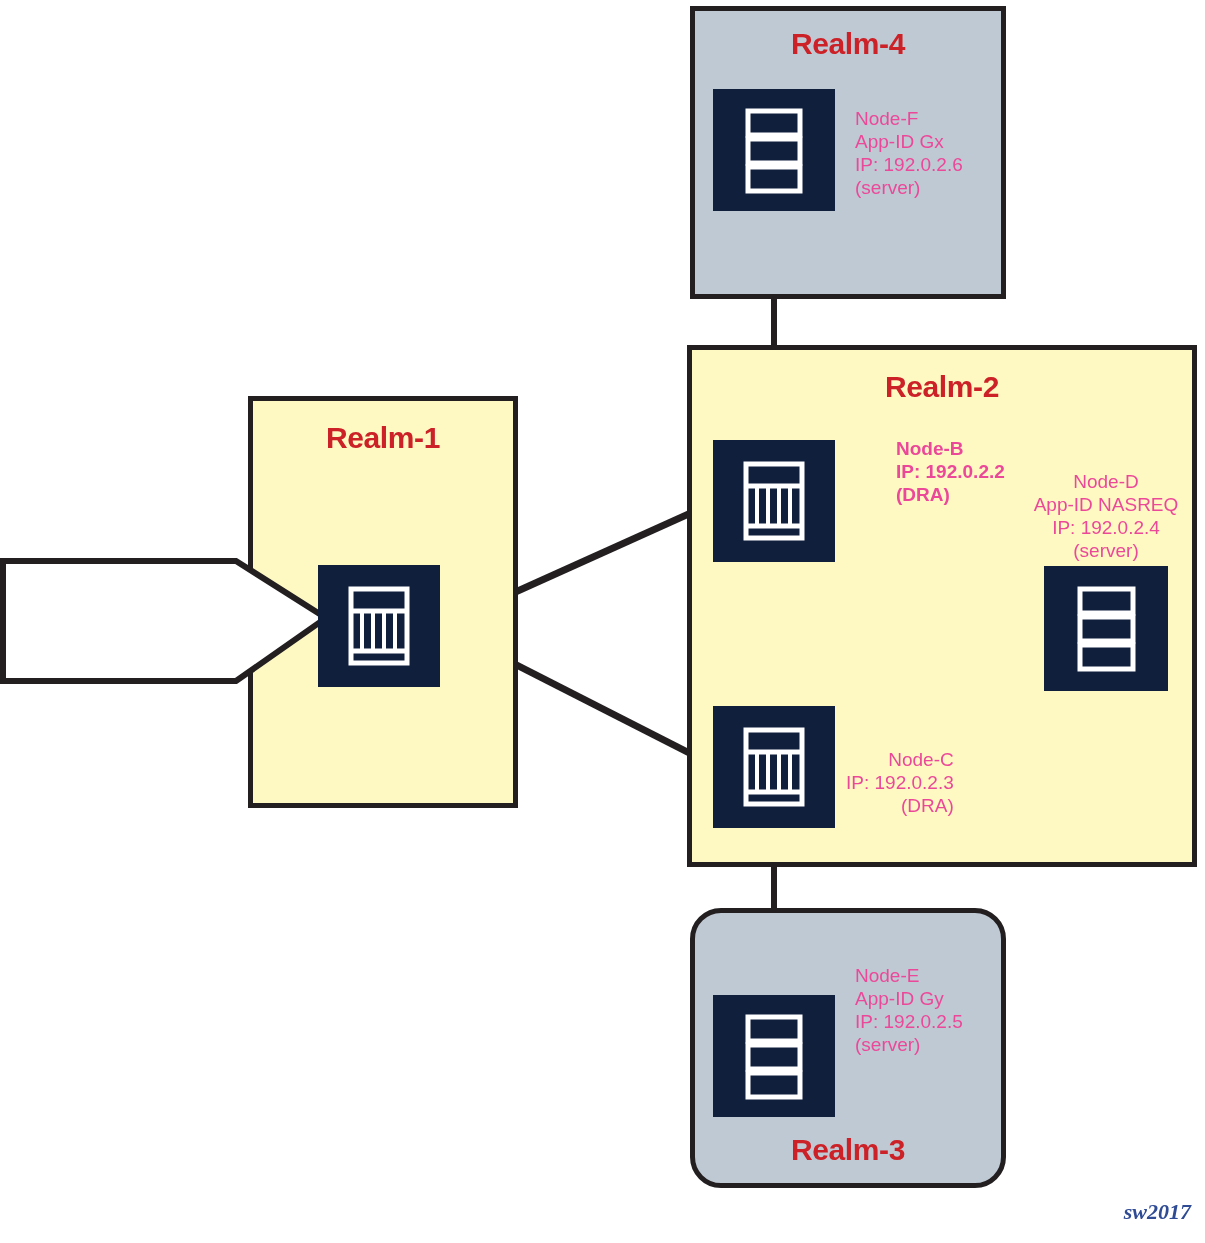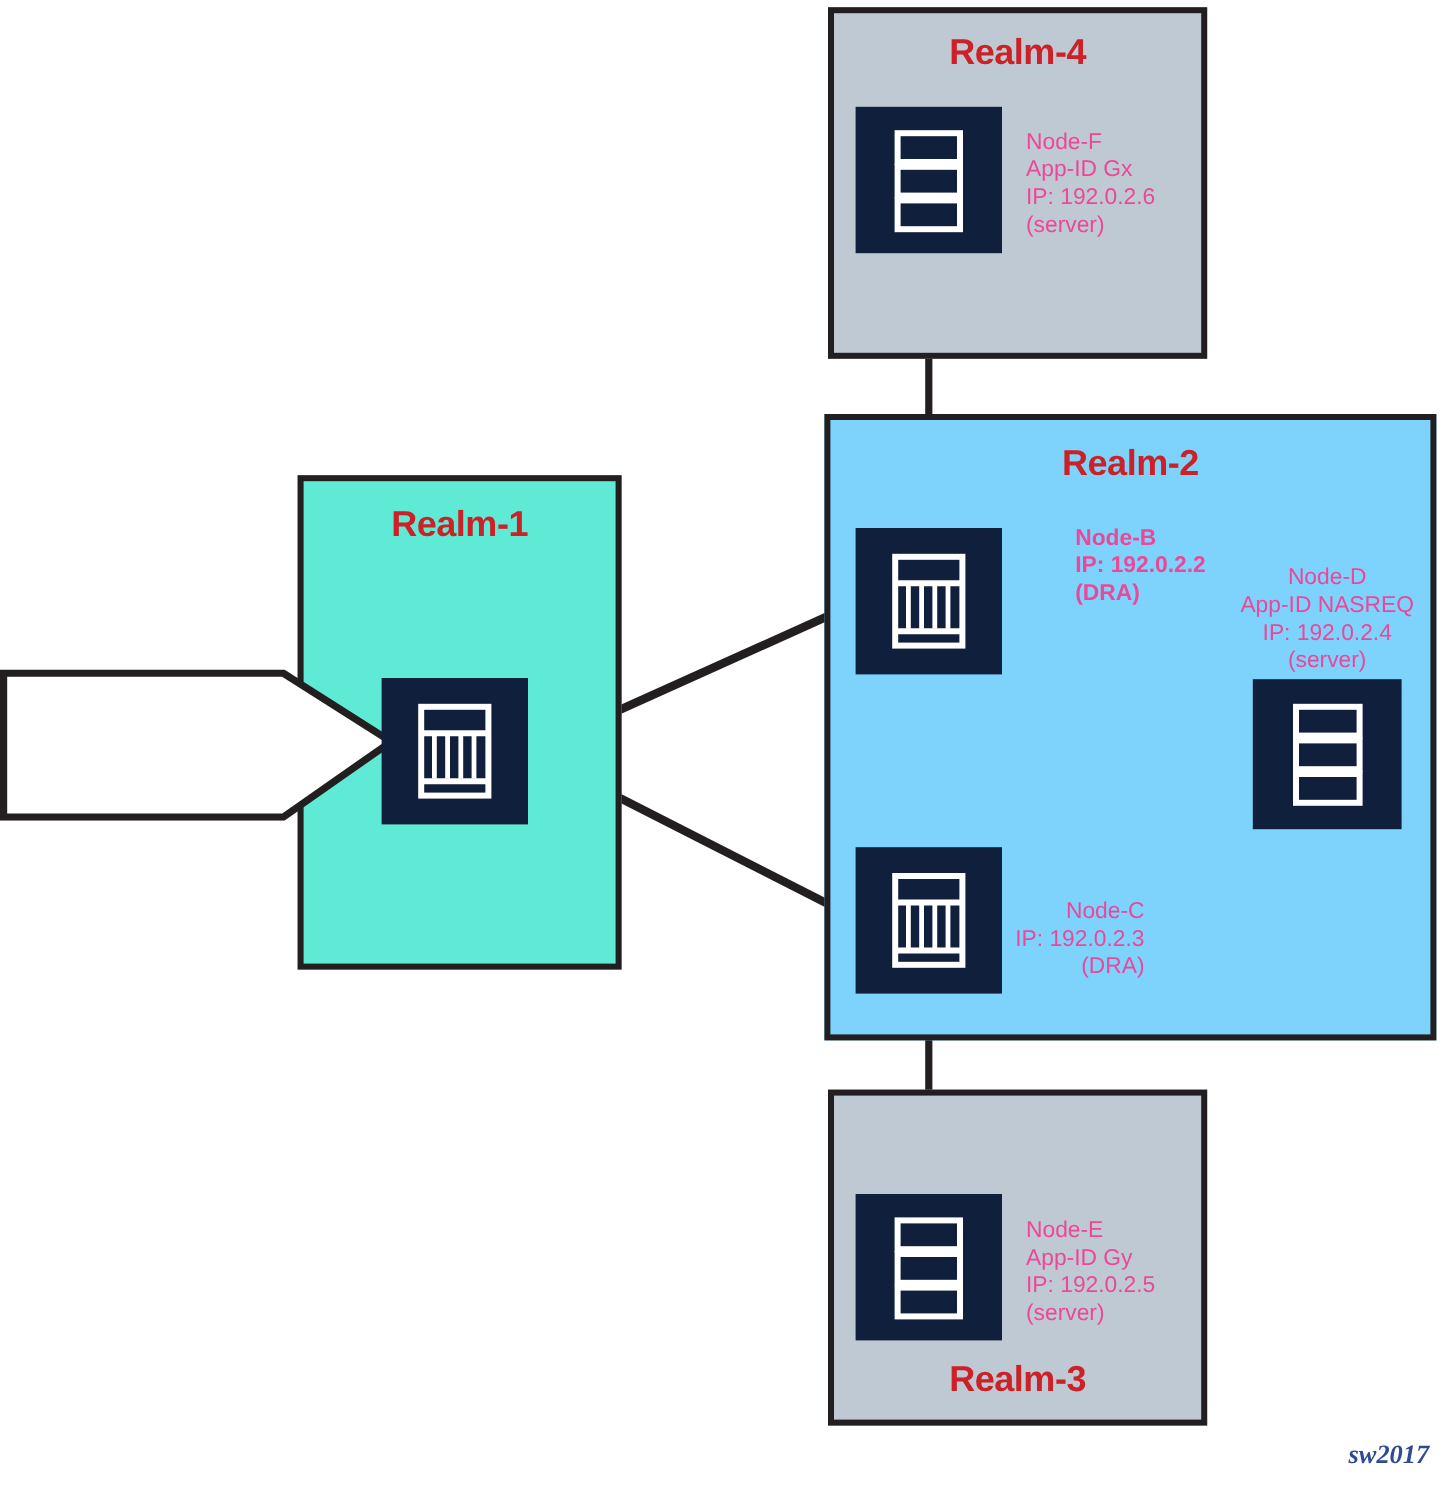--- a/index.html
+++ b/index.html
@@ -17,23 +17,23 @@
     height: 1243px;
     background: #ffffff;
     overflow: hidden;
   }
   
   .realm {
     position: absolute;
     box-sizing: border-box;
     border: 5px solid #231f20;
   }
-  .realm-1 { left: 248px;  top: 396px;  width: 270px; height: 412px; background: #5eead4; }
-  .realm-2 { left: 687px;  top: 345px;  width: 510px; height: 522px; background: #7dd3fc; }
-  .realm-3 { left: 690px;  top: 908px;  width: 316px; height: 280px; background: #bfc9d4; }
+  .realm-1 { left: 248px;  top: 396px;  width: 270px; height: 412px; background: #fef9c3; }
+  .realm-2 { left: 687px;  top: 345px;  width: 510px; height: 522px; background: #fef9c3; }
+  .realm-3 { left: 690px;  top: 908px;  width: 316px; height: 280px; background: #bfc9d4; border-radius: 31px; }
   .realm-4 { left: 690px;  top: 6px;    width: 316px; height: 293px; background: #bfc9d4; }
 
   .realm-title {
     position: absolute;
     width: 100%;
     text-align: center;
     color: #cc2127;
     font-weight: bold;
     font-size: 30px;
     letter-spacing: -0.4px;
@@ -71,21 +71,21 @@
     position: absolute;
     color: #ec4899;
     font-size: 19px;
     line-height: 23px;
     white-space: pre-line;
   }
   .cap-a { left: 248px; top: 450px; width: 270px; text-align: center; }
   .cap-b { left: 896px; top: 437px; text-align: left; font-weight: bold; }
   .cap-c { left: 846px; top: 748px; text-align: right; }
   .cap-d { left: 1000px; top: 470px; width: 212px; text-align: center; }
-  .cap-e { left: 855px; top: 1014px; text-align: left; }
+  .cap-e { left: 855px; top: 964px; text-align: left; }
   .cap-f { left: 855px; top: 107px; text-align: left; }
 
   
   #callout-shape {
     position: absolute;
     left: 0; top: 558px;
     width: 330px; height: 126px;
   }
   .callout-cell {
     position: absolute;

